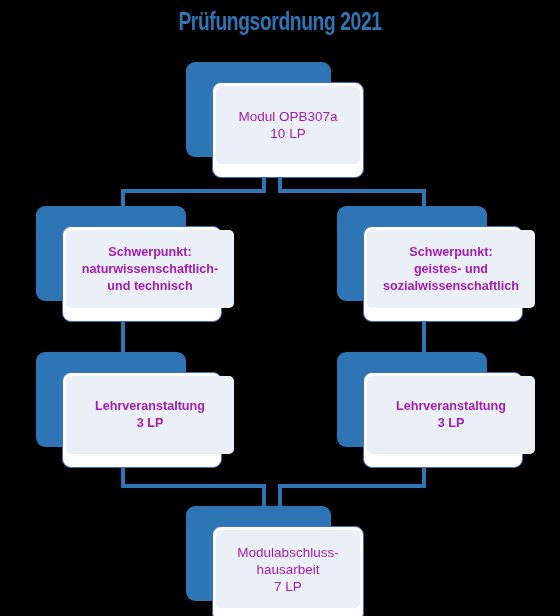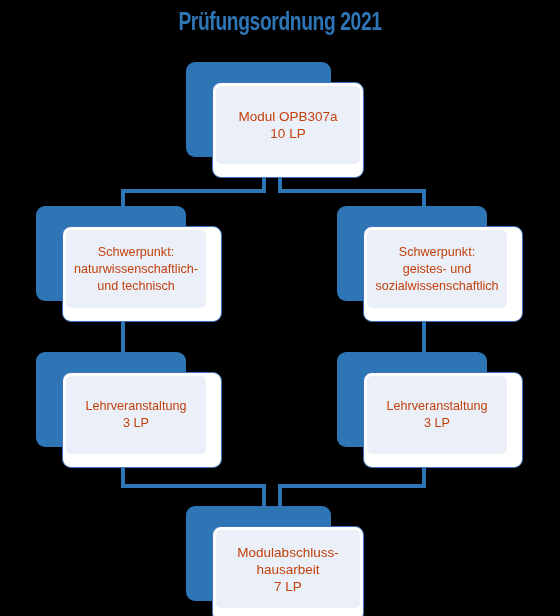--- a/index.html
+++ b/index.html
@@ -41,31 +41,31 @@
   
   .node .panel{
     position:absolute;left:30px;top:24px;
     width:144px;height:78px;
     background:#EBF0F8;
     border-radius:5px;
     display:flex;align-items:center;justify-content:center;
     box-sizing:border-box;
   }
   .node .label{
-    color:#c2410c;
+    color:#a21caf;
     font-family:"Liberation Sans",sans-serif;
     font-size:13.5px;
     line-height:17px;
     text-align:center;
     white-space:pre-line;
     padding:0 2px;
   }
   .node.wide .plate{width:150px;}
   .node.wide .card{width:160px;}
-  .node.wide .panel{width:140px;}
+  .node.wide .panel{width:168px;font-weight:bold;}
   .node.wide .label{font-size:12.6px;}
 
   
   .conn{position:absolute;background:#2E75B6;}
   .vline{width:4px;}
   .hline{height:4px;}
 </style>
 </head>
 <body>
 

